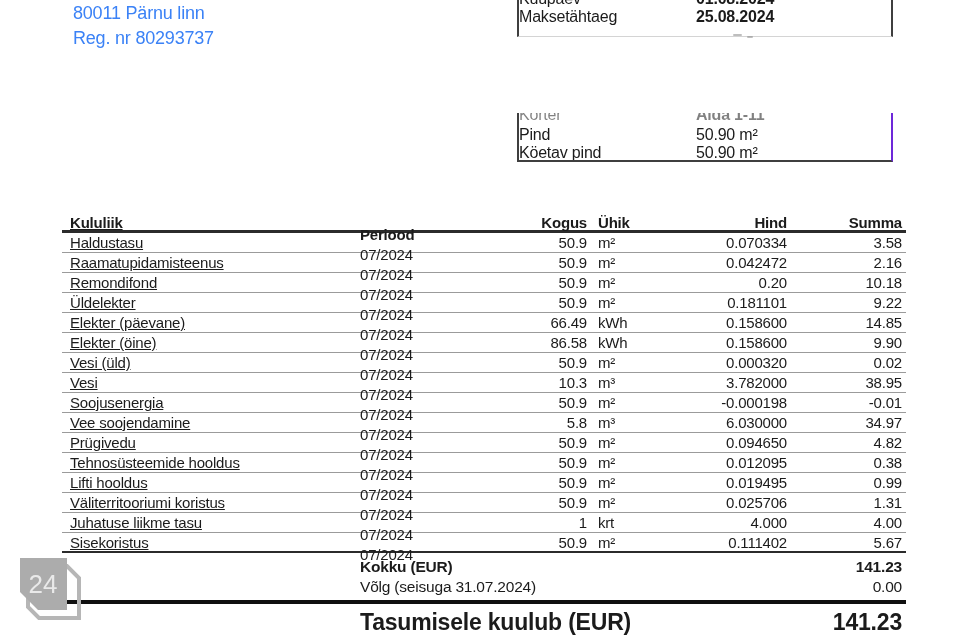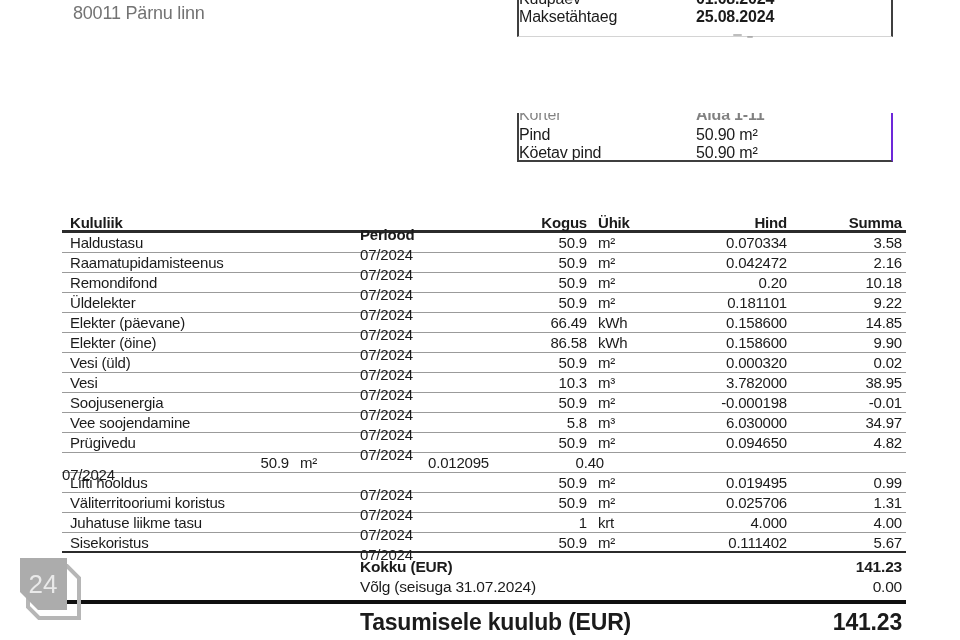--- a/index.html
+++ b/index.html
@@ -3,21 +3,21 @@
 <meta charset="utf-8">
 <style>
   html,body{margin:0;padding:0;}
   body{
     width:960px;height:640px;position:relative;background:#ffffff;
     font-family:"Liberation Sans","DejaVu Sans",sans-serif;
     color:#1b1b1b;overflow:hidden;
     -webkit-font-smoothing:antialiased;
   }
   
-  .sender{position:absolute;left:73px;top:1px;font-size:18px;line-height:25px;color:#737373;letter-spacing:-0.2px;}
+  .sender{position:absolute;left:73px;top:1px;font-size:18px;line-height:25px;color:#3b82f6;letter-spacing:-0.2px;}
   
   .metabox{position:absolute;left:517px;width:376px;overflow:hidden;box-sizing:border-box;}
   .box-dates{top:0;height:37px;border-left:2px solid #3f3f3f;border-right:2px solid #3f3f3f;border-bottom:1px solid #d4d4d4;}
   .box-prop{top:113px;height:49px;border-left:2px solid #3f3f3f;border-right:2px solid #6d28d9;border-bottom:2px solid #3f3f3f;}
   .meta-row{position:absolute;left:0;width:100%;font-size:16px;white-space:nowrap;letter-spacing:-0.2px;}
   .meta-row .lbl{display:inline-block;width:168px;}
   .meta-row .val{margin-left:9px;}
   .meta-row .val.b{font-weight:bold;}
   .row-kuupaev{top:-10px;}
   .row-makse{top:8px;}
@@ -27,21 +27,21 @@
   .scan-smudge{position:absolute;left:733px;top:34px;width:26px;height:5px;opacity:.55;}
   .scan-smudge i{position:absolute;background:#8a8a8a;height:2px;border-radius:1px;}
   .scan-smudge i:nth-child(1){left:0;top:0;width:9px;}
   .scan-smudge i:nth-child(2){left:14px;top:2px;width:6px;}
   
   .table{position:absolute;left:62px;top:214px;width:844px;font-size:15px;letter-spacing:-0.2px;}
   .trow{display:flex;align-items:center;height:20px;box-sizing:border-box;border-bottom:1px solid #9b9b9b;}
   .thead{height:19px;font-weight:bold;border-bottom:3px solid #2b2b2b;}
   .trow:last-child{border-bottom:2px solid #2b2b2b;}
   .c{white-space:nowrap;box-sizing:border-box;}
-  .c1{width:298px;padding-left:8px;text-align:left;}
+  .c1{width:298px;padding-left:8px;text-align:left;text-decoration:underline;}
   .c2{width:162px;text-align:left;margin-top:24px;}
   .c3{width:65px;text-align:right;}
   .c4{width:71px;padding-left:11px;text-align:left;}
   .c5{width:129px;text-align:right;}
   .c6{width:119px;padding-right:4px;text-align:right;}
   
   .totals{position:absolute;left:62px;top:558px;width:844px;font-size:15.5px;letter-spacing:-0.2px;}
   .total-row{display:flex;align-items:flex-start;height:20px;}
   .total-row .tlabel{margin-left:298px;}
   .total-row .tvalue{margin-left:auto;padding-right:4px;}
@@ -49,20 +49,21 @@
   .rule-heavy{height:0;border-bottom:4px solid #101010;margin-top:2px;}
   .due-row{height:26px;align-items:flex-start;padding-top:5px;font-size:23px;}
   
   .badge{position:absolute;left:14px;top:554px;z-index:5;}
 </style>
 </head>
 <body>
 
 <div class="sender">
   <div>80011 Pärnu linn</div>
+  <div>Reg. nr 80293737</div>
 </div>
 
 <div class="metabox box-dates">
   <div class="meta-row row-kuupaev">
     <span class="lbl">Kuupäev</span><span class="val b">01.08.2024</span>
   </div>
   <div class="meta-row row-makse">
     <span class="lbl">Maksetähtaeg</span><span class="val b">25.08.2024</span>
   </div>
 </div>
@@ -175,25 +176,26 @@
   </div>
       <div class="trow">
     <span class="c c1">Prügivedu</span>
     <span class="c c2">07/2024</span>
     <span class="c c3">50.9</span>
     <span class="c c4">m²</span>
     <span class="c c5">0.094650</span>
     <span class="c c6">4.82</span>
   </div>
       <div class="trow">
+    <span class="c c1">Tehnosüsteemide hooldus</span>
     <span class="c c2">07/2024</span>
     <span class="c c3">50.9</span>
     <span class="c c4">m²</span>
     <span class="c c5">0.012095</span>
-    <span class="c c6">0.40</span>
+    <span class="c c6">0.38</span>
   </div>
       <div class="trow">
     <span class="c c1">Lifti hooldus</span>
     <span class="c c2">07/2024</span>
     <span class="c c3">50.9</span>
     <span class="c c4">m²</span>
     <span class="c c5">0.019495</span>
     <span class="c c6">0.99</span>
   </div>
       <div class="trow">

